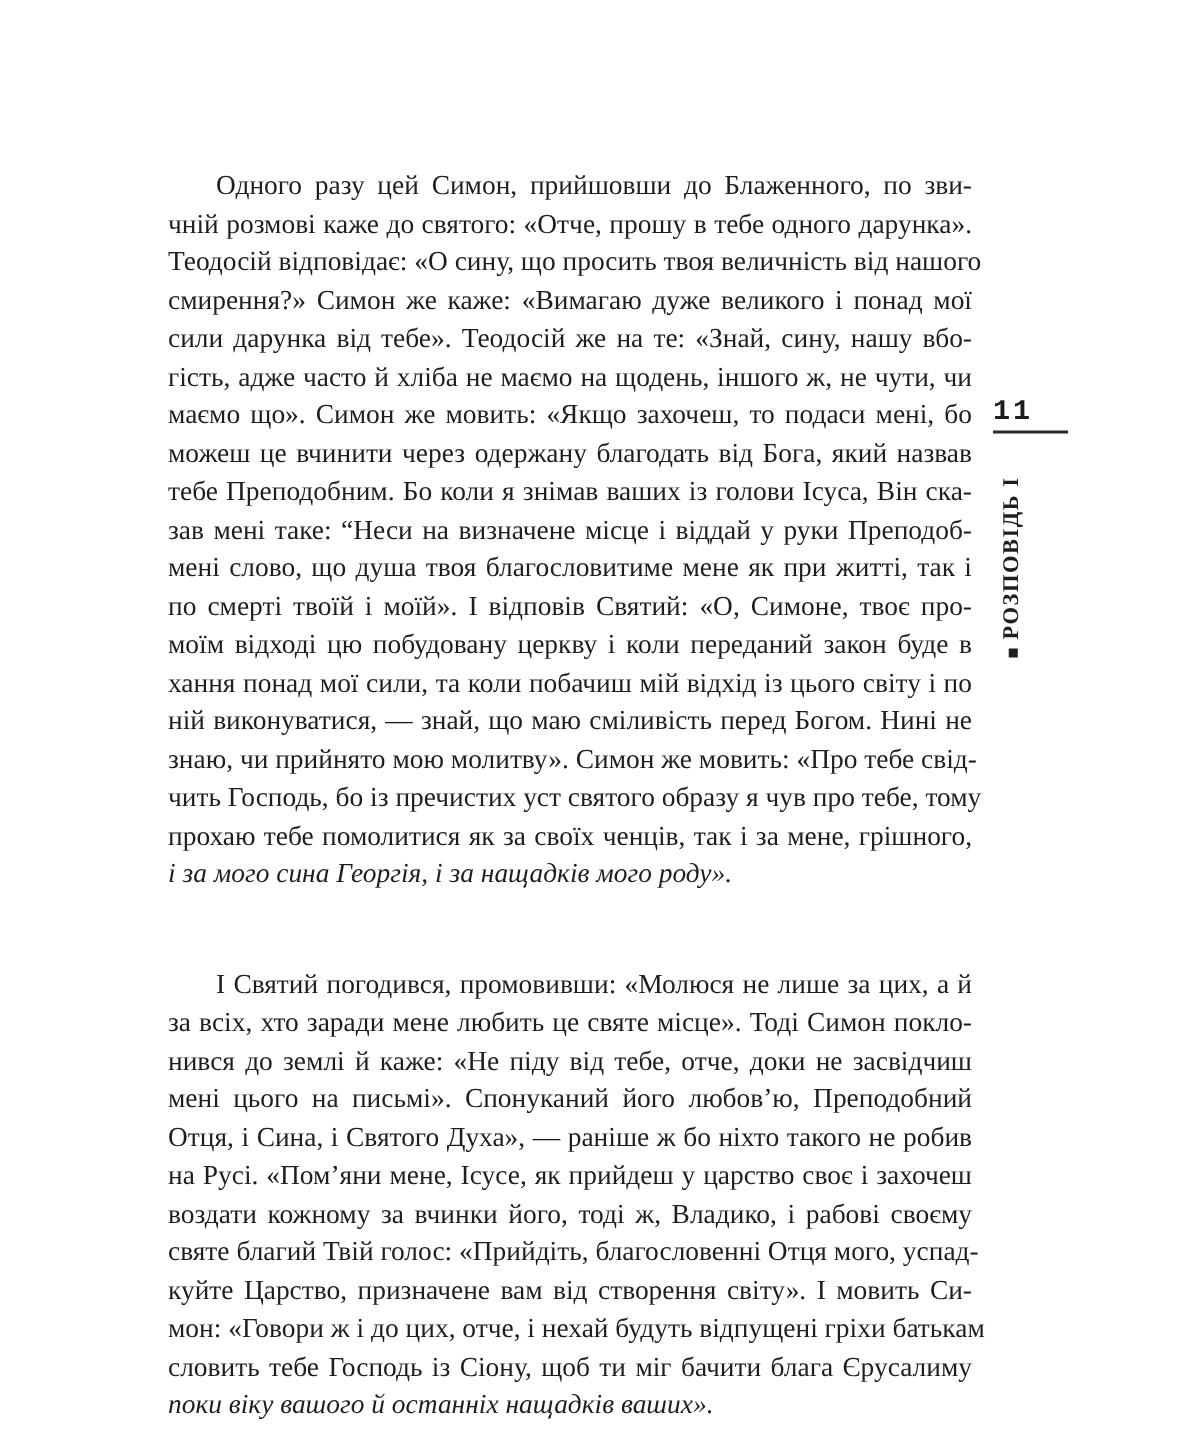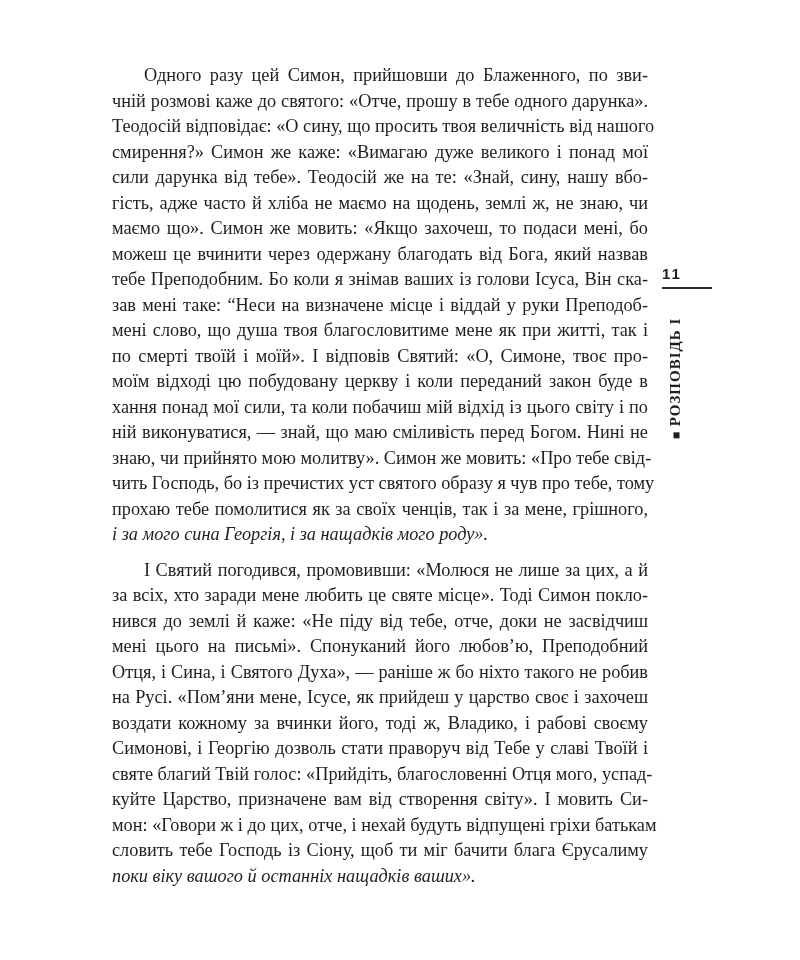--- a/index.html
+++ b/index.html
@@ -6,27 +6,27 @@
     body {
       width: 800px; height: 960px; background: #ffffff; position: relative; overflow: hidden;
       font-family: "Liberation Serif", "DejaVu Serif", serif; color: #1e1e1e;
     }
     .page { position: absolute; left: 112px; top: 63px; width: 536px; }
     .para {
       margin: 0 0 10px 0; font-size: 18.3px; line-height: 25.5px;
       text-align: justify; text-indent: 32px; hyphens: manual;
     }
     .para .ln { display: block; text-align: justify; text-align-last: justify; text-indent: 0; white-space: nowrap; }
-    .para .ln.first { padding-left: 32px; }
+    .para .ln.first { padding-left: 32px; margin-top: 48px; }
     .para .ln.last { text-align-last: left; font-style: italic; }
     .side {
       position: absolute; left: 662px; top: 263px; width: 50px;
     }
     .page-number {
-      font-family: Liberation Sans, sans-serif; font-weight: bold; font-size: 15px;
+      font-family: Liberation Mono, monospace; font-weight: bold; font-size: 19px;
       letter-spacing: 2px; color: #1e1e1e; height: 22px; line-height: 22px;
     }
     .rule { width: 50px; height: 2px; background: #2a2a2a; margin-top: 2px; }
     .vertical {
       position: absolute; left: 2px; top: 40px; width: 22px; height: 150px;
     }
     .vertical-inner {
       position: absolute; left: 50%; top: 50%;
       transform: translate(-50%, -50%) rotate(-90deg);
       white-space: nowrap; font-weight: bold; font-size: 15px; letter-spacing: 1px;
@@ -37,21 +37,21 @@
 </head>
 <body>
 
 <div class="page">
   <div class="para">
     <span class="ln first">Одного разу цей Симон, прийшовши до Блаженного, по зви-</span>
     <span class="ln">чній розмові каже до святого: «Отче, прошу в тебе одного дарунка».</span>
     <span class="ln">Теодосій відповідає: «О сину, що просить твоя величність від нашого</span>
     <span class="ln">смирення?» Симон же каже: «Вимагаю дуже великого і понад мої</span>
     <span class="ln">сили дарунка від тебе». Теодосій же на те: «Знай, сину, нашу вбо-</span>
-    <span class="ln">гість, адже часто й хліба не маємо на щодень, землі ж, не знаю, чи</span>
+    <span class="ln">гість, адже часто й хліба не маємо на щодень, іншого ж, не чути, чи</span>
     <span class="ln">маємо що». Симон же мовить: «Якщо захочеш, то подаси мені, бо</span>
     <span class="ln">можеш це вчинити через одержану благодать від Бога, який назвав</span>
     <span class="ln">тебе Преподобним. Бо коли я знімав ваших із голови Ісуса, Він ска-</span>
     <span class="ln">зав мені таке: “Неси на визначене місце і віддай у руки Преподоб-</span>
     <span class="ln">мені слово, що душа твоя благословитиме мене як при житті, так і</span>
     <span class="ln">по смерті твоїй і моїй». І відповів Святий: «О, Симоне, твоє про-</span>
     <span class="ln">моїм відході цю побудовану церкву і коли переданий закон буде в</span>
     <span class="ln">хання понад мої сили, та коли побачиш мій відхід із цього світу і по</span>
     <span class="ln">ній виконуватися, — знай, що маю сміливість перед Богом. Нині не</span>
     <span class="ln">знаю, чи прийнято мою молитву». Симон же мовить: «Про тебе свід-</span>
@@ -61,21 +61,20 @@
   </div>
 
   <div class="para">
     <span class="ln first">І Святий погодився, промовивши: «Молюся не лише за цих, а й</span>
     <span class="ln">за всіх, хто заради мене любить це святе місце». Тоді Симон покло-</span>
     <span class="ln">нився до землі й каже: «Не піду від тебе, отче, доки не засвідчиш</span>
     <span class="ln">мені цього на письмі». Спонуканий його любов’ю, Преподобний</span>
     <span class="ln">Отця, і Сина, і Святого Духа», — раніше ж бо ніхто такого не робив</span>
     <span class="ln">на Русі. «Пом’яни мене, Ісусе, як прийдеш у царство своє і захочеш</span>
     <span class="ln">воздати кожному за вчинки його, тоді ж, Владико, і рабові своєму</span>
-    <span class="ln">Симонові, і Георгію дозволь стати праворуч від Тебе у славі Твоїй і</span>
     <span class="ln">святе благий Твій голос: «Прийдіть, благословенні Отця мого, успад-</span>
     <span class="ln">куйте Царство, призначене вам від створення світу». І мовить Си-</span>
     <span class="ln">мон: «Говори ж і до цих, отче, і нехай будуть відпущені гріхи батькам</span>
     <span class="ln">словить тебе Господь із Сіону, щоб ти міг бачити блага Єрусалиму</span>
     <span class="ln last">поки віку вашого й останніх нащадків ваших».</span>
   </div>
 
 </div>
 
 <div class="side">

